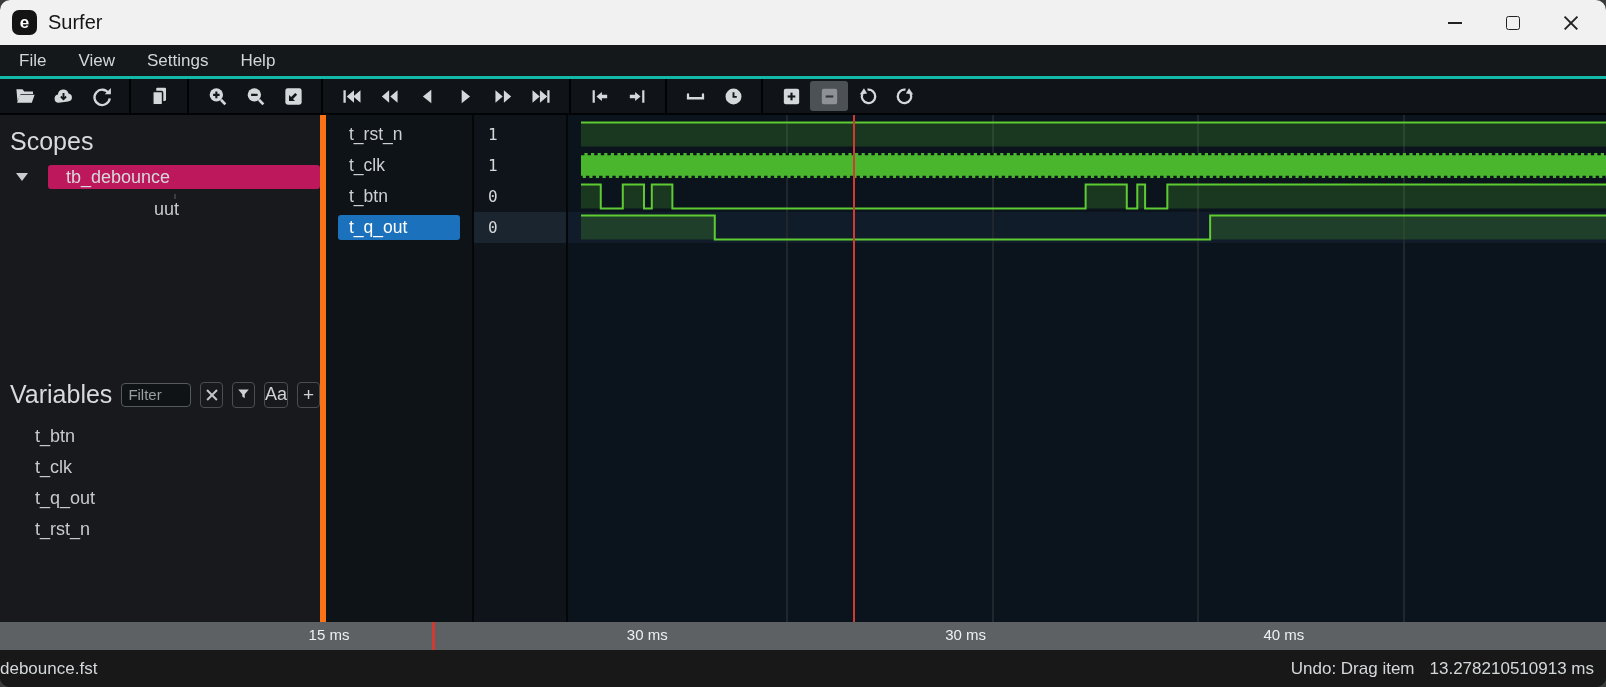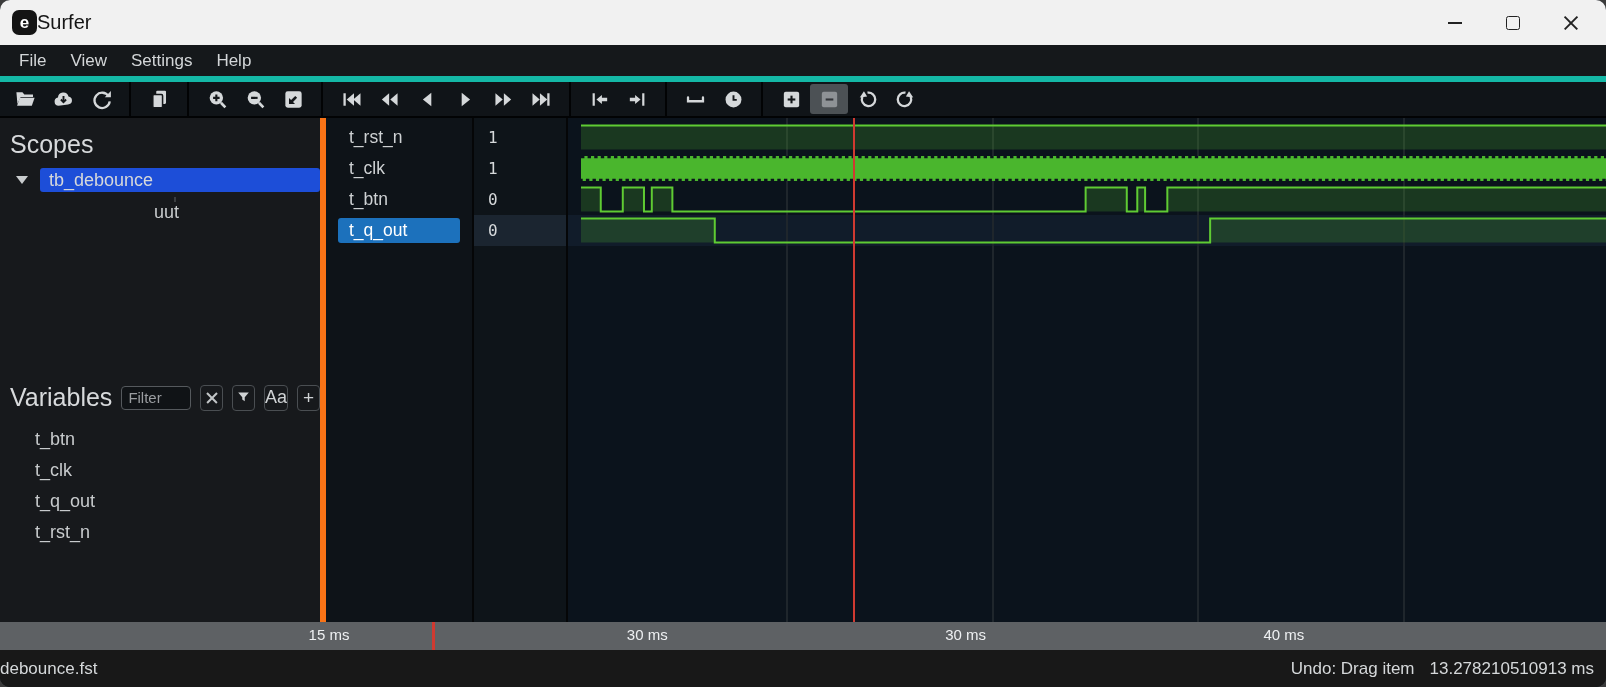--- a/index.html
+++ b/index.html
@@ -2,48 +2,48 @@
 <html><head>
 <meta charset="utf-8">
 <style>
   html,body{margin:0;padding:0;background:#3b3b3b;font-family:"Liberation Sans",sans-serif;}
   .window{position:relative;width:1606px;height:687px;border-radius:10px;overflow:hidden;
           background:#0b131c;display:flex;flex-direction:column;}
   
   .titlebar{height:45px;background:#f1f1f1;display:flex;align-items:center;flex:0 0 auto;}
   .logo{width:25px;height:25px;margin-left:12px;background:#141414;border-radius:7px;
         color:#fff;font-weight:bold;font-size:17px;display:flex;align-items:center;justify-content:center;}
-  .apptitle{font-size:20px;color:#151515;}
+  .apptitle{margin-left:11px;font-size:20px;color:#151515;}
   .wincontrols{margin-left:auto;display:flex;align-items:center;height:100%;}
   .wbtn{width:46px;height:100%;display:flex;align-items:center;justify-content:center;cursor:default;margin-right:12px;}
   .min-glyph{width:14px;height:2px;background:#222;}
   .max-glyph{width:12px;height:12px;border:1.7px solid #222;border-radius:2.5px;}
   .close-glyph{position:relative;width:16px;height:16px;}
   .close-glyph::before,.close-glyph::after{content:"";position:absolute;left:-1px;top:7px;width:18px;height:1.8px;background:#222;}
   .close-glyph::before{transform:rotate(45deg);} .close-glyph::after{transform:rotate(-45deg);}
   
   .menubar{height:31px;background:#15181b;display:flex;align-items:center;padding-left:7px;
-           border-bottom:6px solid #14b8a6;flex:0 0 auto;}
+           border-bottom:3px solid #14b8a6;flex:0 0 auto;gap:8px;}
   .menu-item{color:#d3d6d8;font-size:17px;padding:0 12px;cursor:default;}
   
   .toolbar{height:34px;background:#101418;display:flex;align-items:center;border-bottom:2px solid #020304;flex:0 0 auto;padding-left:6px;}
   .tgroup{display:flex;align-items:center;height:100%;}
   .tsep{width:2px;height:100%;background:#020304;margin:0 9px;}
   .tbtn{width:38px;height:30px;display:flex;align-items:center;justify-content:center;border-radius:3px;cursor:default;}
   .tbtn.active{background:#4c5155;}
   .tbtn svg{width:23px;height:23px;display:block;}
   
   .main{flex:1 1 auto;display:flex;min-height:0;}
   .sidebar{width:320px;background:#17191c;border-right:6px solid #f97316;flex:0 0 auto;position:relative;}
   .section-title{font-size:25px;color:#d8dadc;margin:12px 0 8px 10px;}
   .tree-row{display:flex;align-items:center;height:25px;margin-top:2px;}
   .tri-down{width:0;height:0;border-left:6px solid transparent;border-right:6px solid transparent;
             border-top:8px solid #c9ccce;margin-left:16px;}
-  .scope-pill{margin-left:12px;background:#1d4ed8;border-radius:3px;height:24px;line-height:24px;
-              width:280px;padding-left:9px;color:#d6d8da;font-size:18px;}
+  .scope-pill{margin-left:20px;background:#be185d;border-radius:3px;height:24px;line-height:24px;
+              width:280px;padding-left:18px;color:#d6d8da;font-size:18px;}
   .tree-child{display:flex;align-items:center;height:26px;margin-top:5px;flex-direction:column;}
   .indent-line{width:2px;height:26px;background:#3a3d40;margin-left:30px;}
   .tree-child span{margin-left:13px;color:#c8cbcd;font-size:18px;}
   .variables{margin-top:160px;}
   .var-header{display:flex;align-items:center;gap:9px;}
   .var-header .section-title{margin:0 0 0 10px;}
   .filter-input{width:56px;height:22px;background:#101316;border:1px solid #55595d;border-radius:4px;
                 color:#cfd2d4;font-size:15px;padding:0 6px;outline:none;font-family:"Liberation Sans",sans-serif;}
   .filter-input::placeholder{color:#9a9da0;}
   .sbtn{width:24px;height:24px;background:#17191c;border:1px solid #4a4e52;border-radius:4px;

